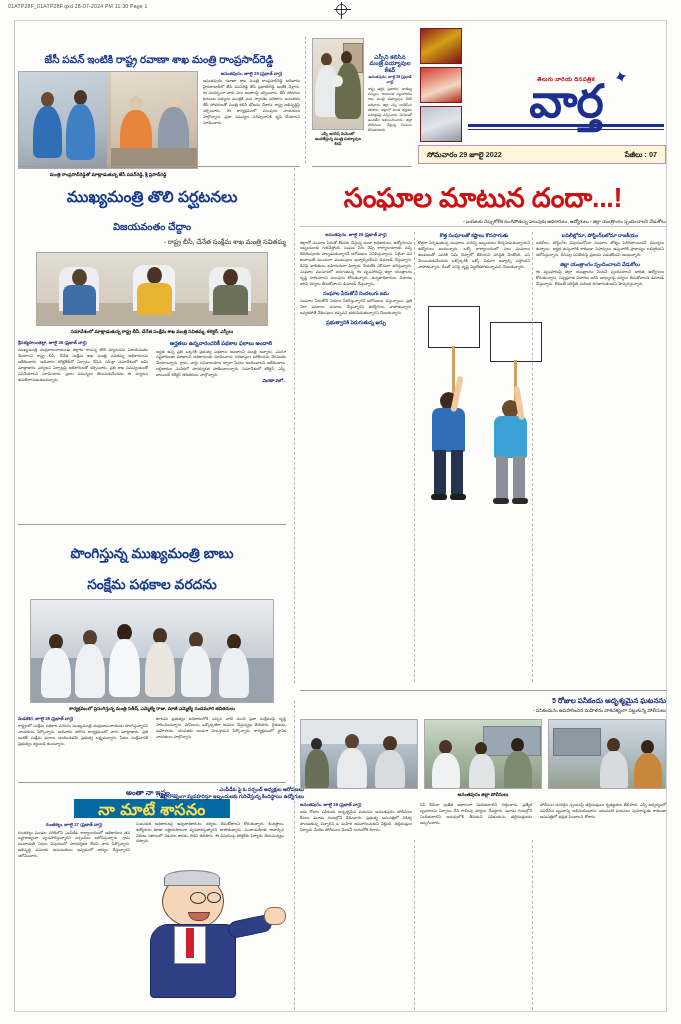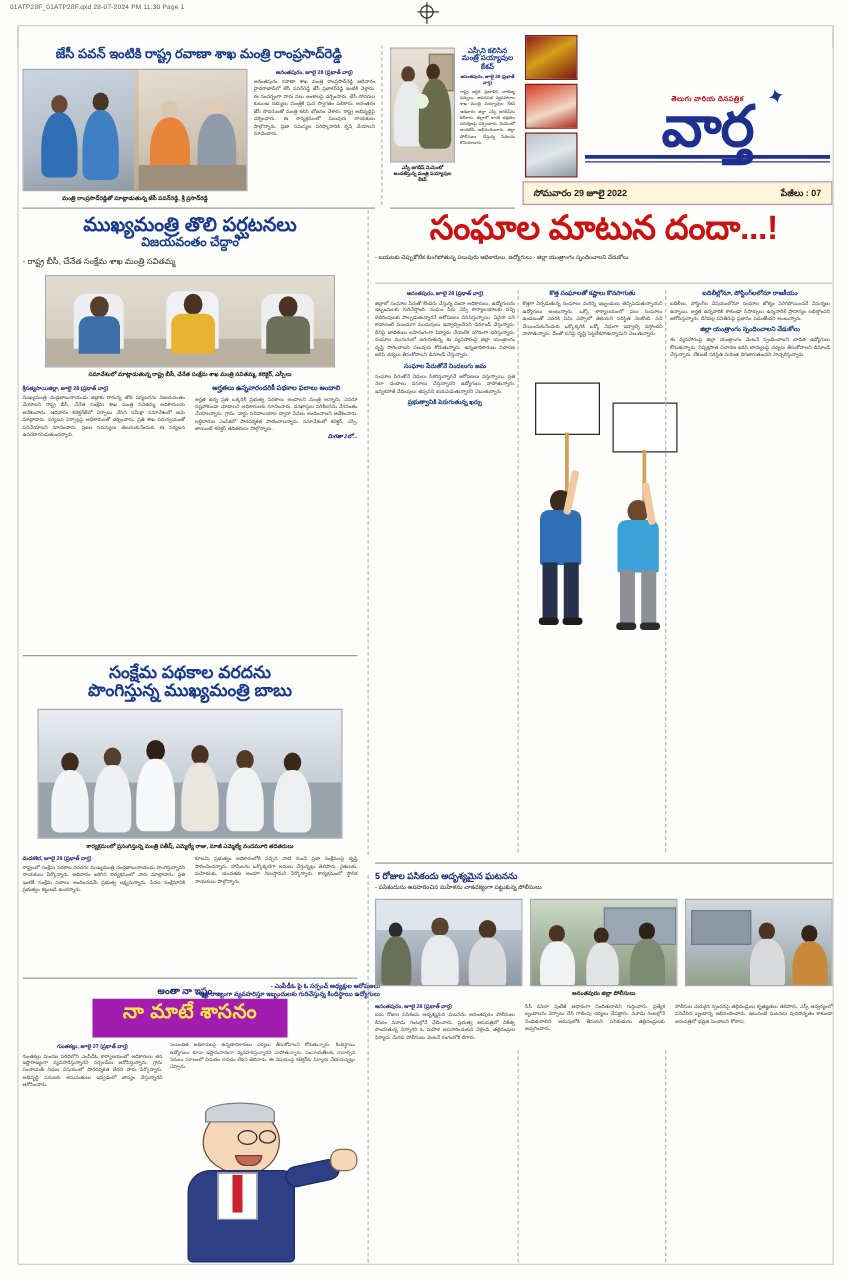--- a/index.html
+++ b/index.html
@@ -40,27 +40,28 @@
     position: absolute; left: 14px; top: 20px;
     width: 653px; height: 992px;
     border: 0.6px solid #cfcfcf;
   }
 
   
   .hl-blue {
     color: #173a8f; font-weight: bold; text-align: center;
     font-family: "Liberation Sans", sans-serif;
     line-height: 1.12;
+    margin-top: 16px;
   }
   .hl-red {
     color: #cc1111; font-weight: bold; text-align: center;
     line-height: 1.1;
   }
   .kicker {
-    color: #222; text-align: left; font-size: 6.2px; line-height: 1.25;
+    color: #222; text-align: right; font-size: 6.2px; line-height: 1.25;
   }
   .caption {
     color: #111; text-align: center; font-size: 4.6px; line-height: 1.3;
     font-weight: bold;
   }
   .body-col {
     font-size: 3.9px; line-height: 1.52; color: #3a3a3a;
     text-align: justify;
     word-spacing: .4px;
   }
@@ -145,23 +146,23 @@
   }
   .dateband span { font-size: 7.2px; font-weight: bold; color: #1a1a1a; }
 
   
   .vrule { position: absolute; width: 0; border-left: .6px dashed #b9b9b9; }
   .hrule { position: absolute; height: 0; border-top: .8px solid #9c9c9c; }
   .hrule-thin { position: absolute; height: 0; border-top: .5px solid #c2c2c2; }
 
   
   .blue-box {
-    background: #a21caf; color: #ffe14d; font-weight: bold;
+    background: #0369a1; color: #ffe14d; font-weight: bold;
     text-align: center; font-size: 16px; letter-spacing: .4px;
-    padding: 3px 0 12px; line-height: 1;
+    padding: 3px 0 0; line-height: 1;
   }
 
   
   .protest { position: absolute; }
   .placard { position:absolute; background:#fff; border:1.4px solid #2b2b2b; }
   .stick { position:absolute; background:#d2a15a; }
   .torso { position:absolute; }
   .leg   { position:absolute; background:#27334d; }
   .arm   { position:absolute; background:#f0c9a0; }
 
@@ -248,21 +249,21 @@
         <div class="hl-blue" style="font-size:5.8px;">ఎస్పీని కలిసిన మంత్రి పయ్యావుల కేశవ్</div>
         <div class="dateline" style="font-size:3.6px;margin-top:2px;">అనంతపురం, జూలై 28 (ప్రభాత్ వార్త)</div>
         <div class="body-col" style="font-size:3.4px;">రాష్ట్ర ఆర్థిక, ప్రణాళిక, వాణిజ్య పన్నులు, శాసనసభ వ్యవహారాల శాఖ మంత్రి పయ్యావుల కేశవ్ ఆదివారం జిల్లా ఎస్పీ జగదీష్‌ను కలిశారు. జిల్లాలో శాంతి భద్రతల పరిరక్షణపై చర్చించారు. మెమెంటో అందజేసి అభినందించారు. జిల్లా పోలీసులు చేస్తున్న సేవలను కొనియాడారు.</div>
       </div>
     </div>
   </div>
 
   <div class="hrule" style="left:18px;top:166px;width:282px;"></div>
   <div class="hrule" style="left:312px;top:166px;width:100px;"></div>
 
-  <div style="position:absolute;left:300px;top:168px;width:366px;">
+  <div style="position:absolute;left:300px;top:184px;width:366px;">
     <div class="hl-red" style="font-size:27px;letter-spacing:-.3px;">సంఘాల మాటున దందా...!</div>
     <div class="kicker" style="font-size:4.6px;margin-top:5px;">- బయటకు చెప్పుకోలేక కుంగిపోతున్న పలువురు అధికారులు, ఉద్యోగులు - జిల్లా యంత్రాంగం స్పందించాలని వేడుకోలు</div>
   </div>
   <div class="hrule-thin" style="left:300px;top:226px;width:366px;"></div>
 
   <div style="position:absolute;left:300px;top:232px;width:112px;">
     <div class="dateline">అనంతపురం, జూలై 28 (ప్రభాత్ వార్త)</div>
     <div class="body-col">జిల్లాలో సంఘాల పేరుతో కొందరు చేస్తున్న దందా అధికారులు, ఉద్యోగులను ఇబ్బందులకు గురిచేస్తోంది. సంఘం పేరు చెప్పి కార్యాలయాలకు వచ్చి బెదిరింపులకు పాల్పడుతున్నారనే ఆరోపణలు వినిపిస్తున్నాయి. ఏదైనా పని కావాలంటే ముందుగా ముడుపులు ఇవ్వాల్సిందేనని డిమాండ్ చేస్తున్నారు. దీనిపై బాధితులు బహిరంగంగా ఫిర్యాదు చేయలేక మౌనంగా భరిస్తున్నారు. సంఘాల ముసుగులో జరుగుతున్న ఈ వ్యవహారంపై జిల్లా యంత్రాంగం దృష్టి సారించాలని పలువురు కోరుతున్నారు. ఉన్నతాధికారులు విచారణ జరిపి చర్యలు తీసుకోవాలని డిమాండ్ చేస్తున్నారు.</div>
     <div class="subhead" style="font-size:5px;">సంఘాల పేరుతోనే నిందలుగు జమ</div>
     <div class="body-col">సంఘాల పేరుతోనే నిధులు సేకరిస్తున్నారనే ఆరోపణలు వస్తున్నాయి. ప్రతి నెలా చందాలు వసూలు చేస్తున్నారని ఉద్యోగులు వాపోతున్నారు. ఇవ్వకపోతే వేధింపులు తప్పవని భయపెడుతున్నారని చెబుతున్నారు.</div>
@@ -336,22 +337,22 @@
         <div class="subhead" style="margin-top:0;">అర్హతలు ఉన్నవారందరికీ పథకాల ఫలాలు అందాలి</div>
         <div class="body-col">అర్హత ఉన్న ప్రతి ఒక్కరికీ ప్రభుత్వ పథకాలు అందాలని మంత్రి అన్నారు. ఎవరూ నష్టపోకుండా చూడాలని అధికారులకు సూచించారు. దరఖాస్తుల పరిశీలనను వేగవంతం చేయాలన్నారు. గ్రామ, వార్డు సచివాలయాల ద్వారా సేవలు అందించాలని ఆదేశించారు. లబ్ధిదారుల ఎంపికలో పారదర్శకత పాటించాలన్నారు. సమావేశంలో కలెక్టర్, ఎస్పీ, జాయింట్ కలెక్టర్ తదితరులు పాల్గొన్నారు.</div>
         <div class="jump">మిగతా 2లో...</div>
       </div>
     </div>
   </div>
 
   <div class="hrule" style="left:18px;top:524px;width:268px;"></div>
 
   <div style="position:absolute;left:18px;top:530px;width:268px;">
+    <div class="hl-blue" style="font-size:13.8px;">పొంగిస్తున్న ముఖ్యమంత్రి బాబు</div>
     <div class="hl-blue" style="font-size:13.8px;">సంక్షేమ పథకాల వరదను</div>
-    <div class="hl-blue" style="font-size:13.8px;">పొంగిస్తున్న ముఖ్యమంత్రి బాబు</div>
     <div class="photo ph-crowd" style="width:244px;height:104px;margin:6px auto 0;border:.6px solid #aaa;">
       <div style="position:absolute;inset:0;background:linear-gradient(180deg,#e9edf1 0%,#cdd4db 45%,#aeb6be 100%);"></div>
       <div style="position:absolute;left:0;top:58px;width:244px;height:46px;background:#9aa3ac;"></div>
       <div class="head-b" style="left:18px;top:34px;width:14px;height:16px;background:#3f2c1d;"></div>
       <div class="fig" style="left:10px;top:48px;width:30px;height:50px;background:#f3f4f6;"></div>
       <div class="head-b" style="left:52px;top:30px;width:14px;height:16px;background:#55402d;"></div>
       <div class="fig" style="left:44px;top:44px;width:30px;height:54px;background:#eef0f2;"></div>
       <div class="head-b" style="left:86px;top:24px;width:15px;height:17px;background:#2f2015;"></div>
       <div class="fig" style="left:78px;top:39px;width:31px;height:58px;background:#f7f8f9;"></div>
       <div class="head-b" style="left:122px;top:28px;width:14px;height:16px;background:#4a3323;"></div>

